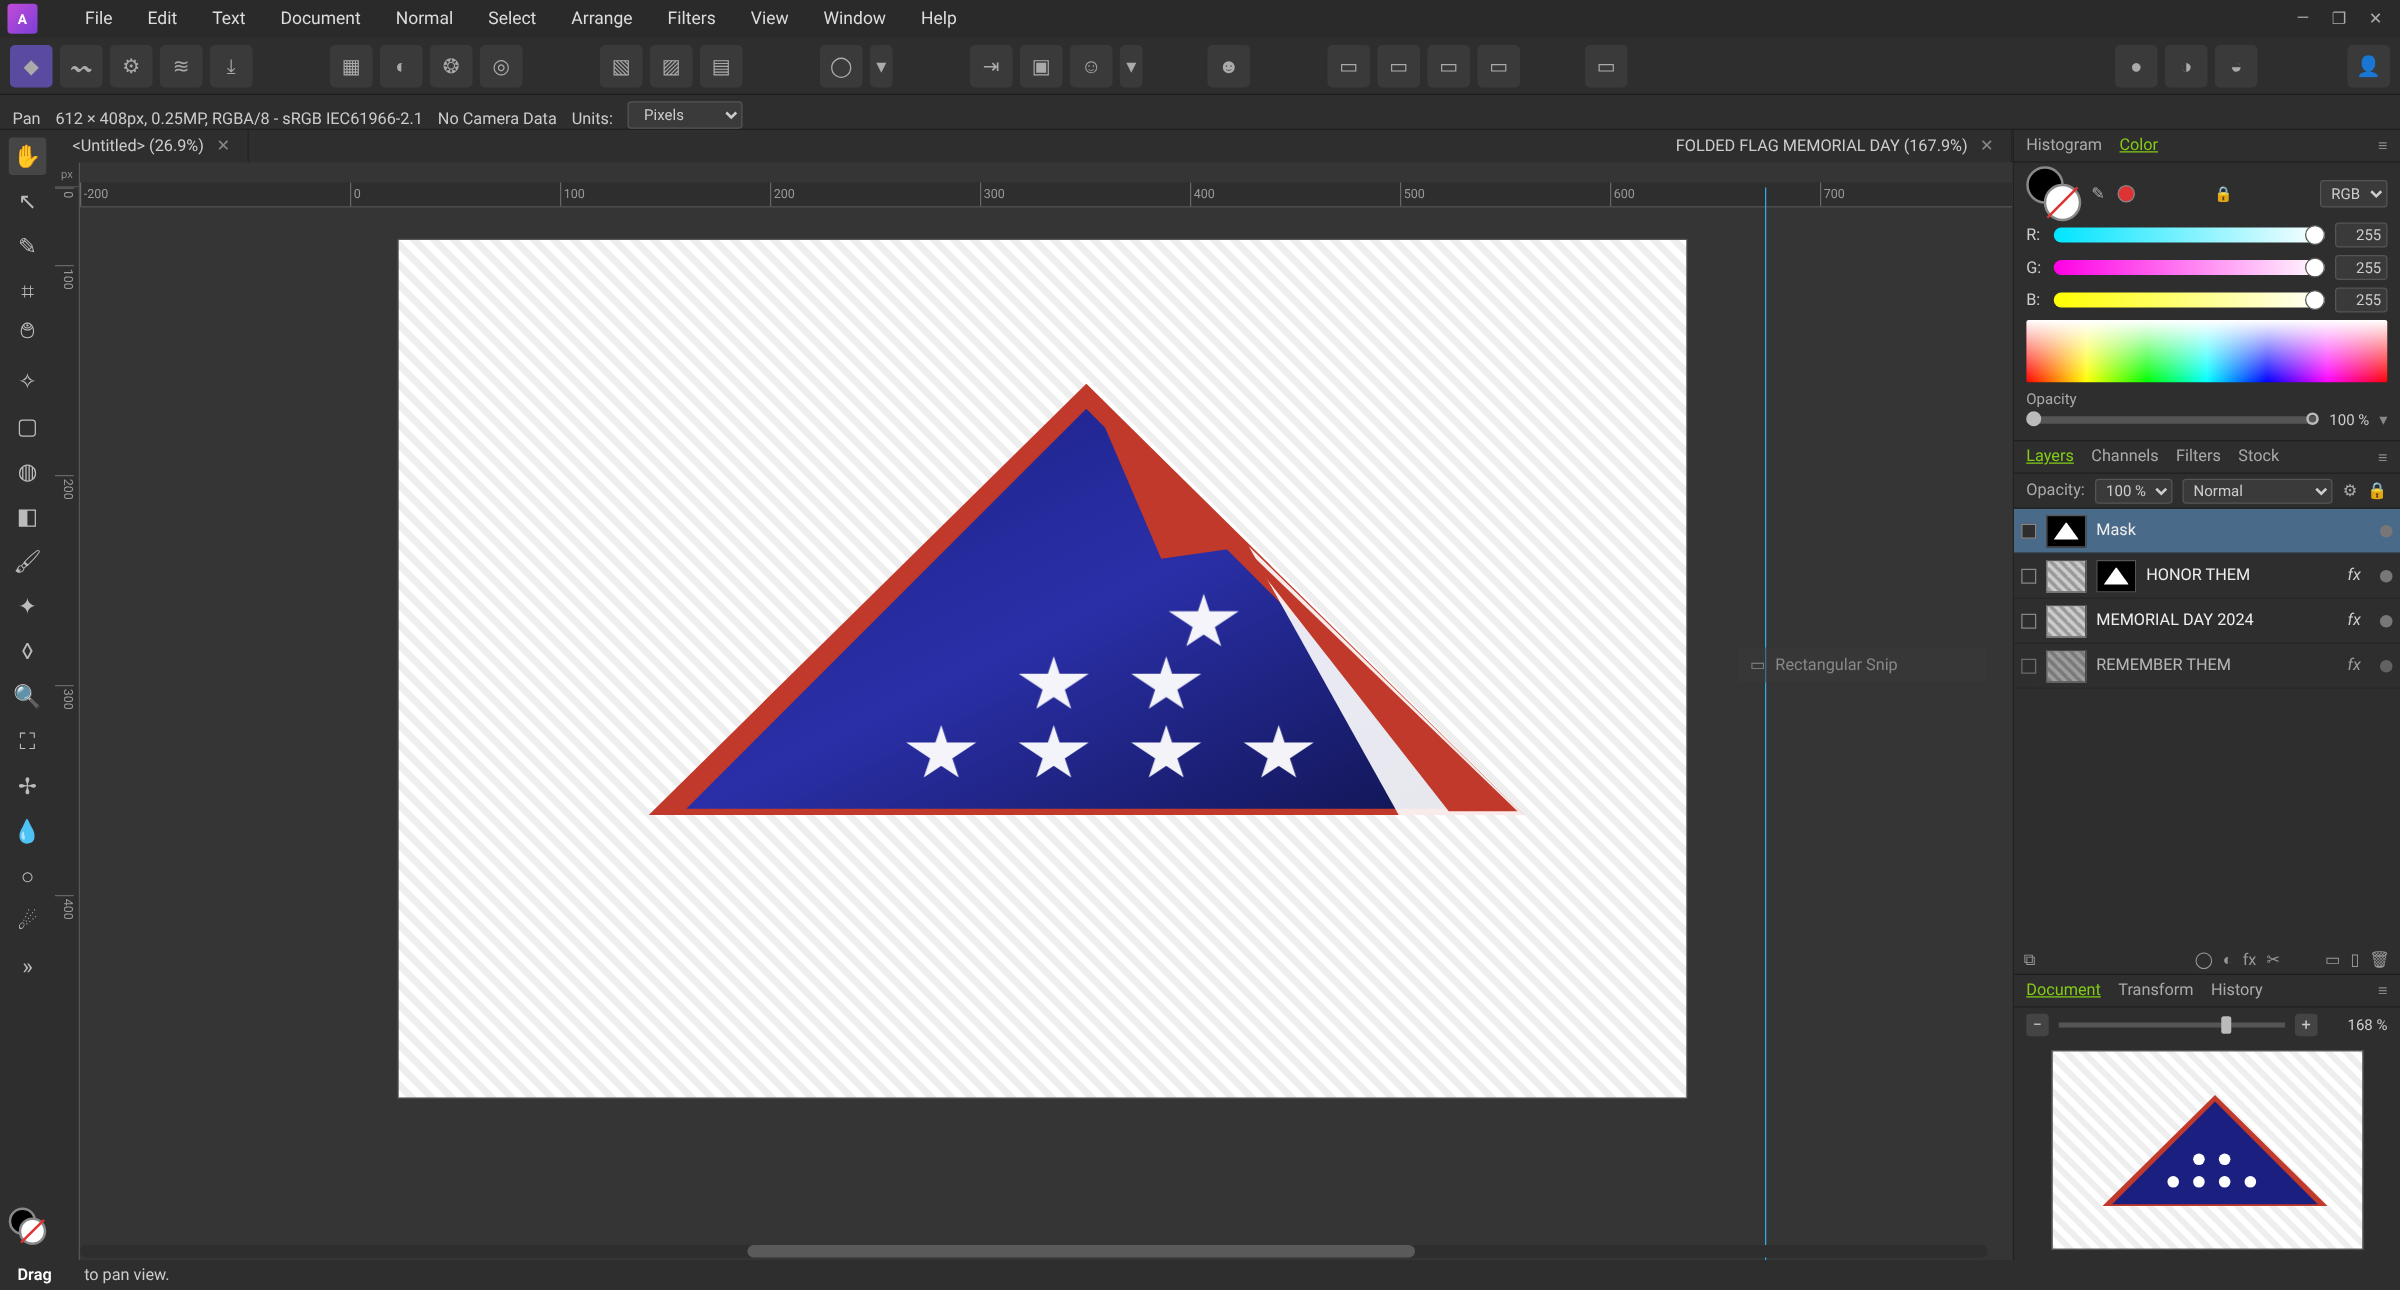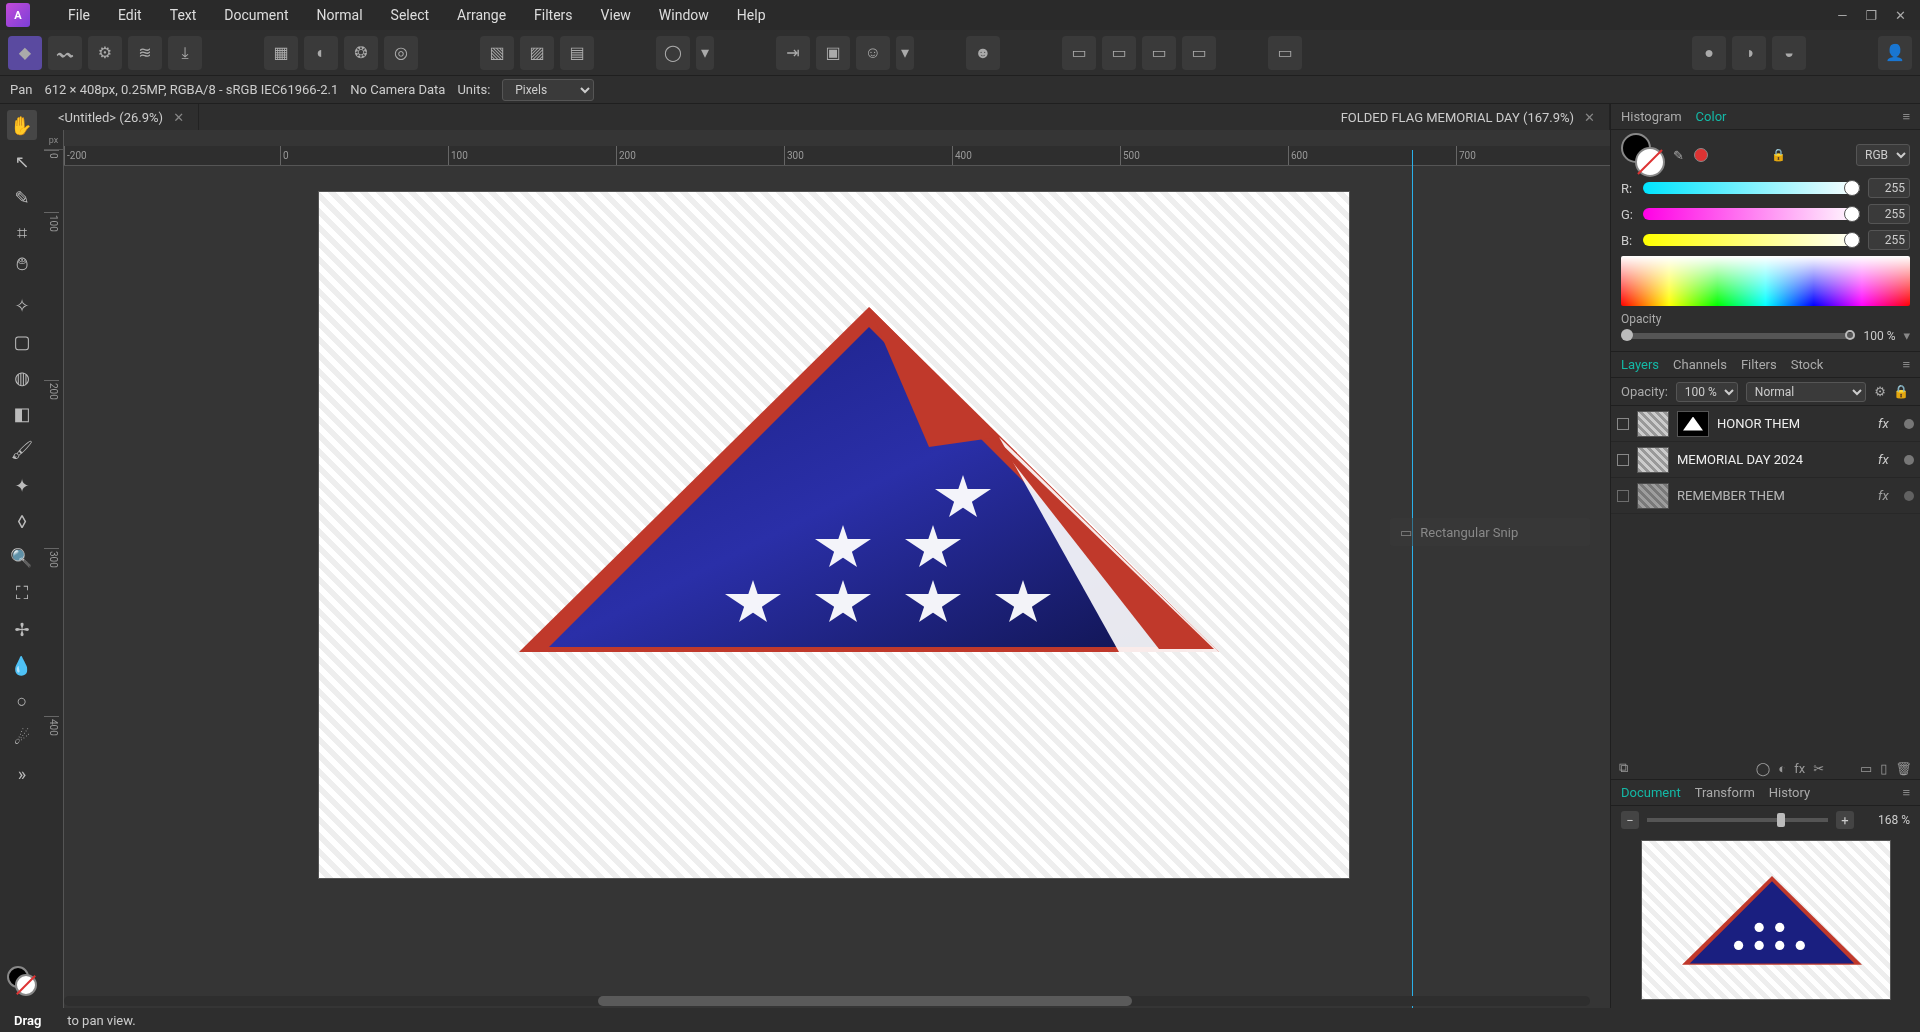--- a/index.html
+++ b/index.html
@@ -12,21 +12,21 @@
 .window-controls { margin-left: auto; display: flex; gap: 18px; padding-right: 14px; color:#aaa;}
 .window-controls span{cursor:pointer}
 
 
 .toolbar { height: 46px; background: #2e2e2e; display: flex; align-items: center; padding: 0 8px; gap: 6px; border-bottom:1px solid #1f1f1f;}
 .tb-btn { width: 34px; height: 34px; background: #3a3a3a; border-radius: 4px; display:flex;align-items:center;justify-content:center;cursor:pointer;color:#aaa;font-size:16px;}
 .tb-btn.active{background:#5a4aa0;}
 .tb-gap { width: 50px; }
 
 
-.contextbar { height: 28px; background: #2e2e2e; display: flex; align-items: center; padding: 0 10px; gap: 12px; color:#ccc; font-size:13px; border-bottom:1px solid #1f1f1f;}
+.contextbar { height: 28px; background: #2e2e2e; display: flex; align-items: flex-end; padding: 0 10px; gap: 12px; color:#ccc; font-size:13px; border-bottom:1px solid #1f1f1f;}
 .contextbar .seg{white-space:nowrap;}
 .ctx-select{background:#3a3a3a;border:1px solid #555;color:#ccc;padding:2px 30px 2px 8px;border-radius:3px;font-size:12px;}
 
 
 .main { display: flex; height: calc(100% - 30px - 46px - 28px - 24px); }
 .tools-col { width: 44px; background: #2e2e2e; display:flex; flex-direction:column; align-items:center; padding-top:6px; gap:6px;}
 .tool { width:30px; height:30px; display:flex;align-items:center;justify-content:center;cursor:pointer;color:#bbb;border-radius:3px;font-size:18px;}
 .tool.active{background:#464646;}
 .tool-swatch{margin-top:auto;margin-bottom:12px;width:30px;height:30px;position:relative;}
 .tool-swatch .c1{width:22px;height:22px;border-radius:50%;background:#000;border:2px solid #888;position:absolute;top:0;left:0;}
@@ -47,21 +47,21 @@
 .guide-v{position:absolute;top:20px;bottom:0;width:1px;background:#2ab0e8;}
 .canvas-area{position:absolute;top:20px;left:20px;right:0;bottom:0;}
 .page{position:absolute;background-image:linear-gradient(45deg,#fff 25%,#eee 25%,#eee 50%,#fff 50%,#fff 75%,#eee 75%);background-size:16px 16px;box-shadow:0 0 0 1px #555;}
 .flag-tri{position:absolute;}
 .hscroll{position:absolute;left:20px;bottom:2px;right:20px;height:10px;background:#2e2e2e;border-radius:5px;}
 .hscroll .thumb{position:absolute;height:100%;background:#5a5a5a;border-radius:5px;}
 
 .right-col{width:310px;min-width:310px;background:#2e2e2e;display:flex;flex-direction:column;border-left:1px solid #1f1f1f;}
 .panel-tabs{height:26px;display:flex;align-items:center;gap:14px;padding:0 10px;color:#aaa;font-size:13px;border-bottom:1px solid #1f1f1f;}
 .panel-tabs span{cursor:pointer;}
-.panel-tabs span.active{color:#14b8a6;}
+.panel-tabs span.active{color:#84cc16;text-decoration:underline;}
 .panel-tabs .panel-menu{margin-left:auto;color:#888;cursor:pointer;}
 .color-panel{padding:8px 10px;border-bottom:1px solid #1f1f1f;}
 .color-head{display:flex;align-items:center;height:34px;}
 .color-circles{width:44px;height:44px;position:relative;}
 .color-circles .cc1{width:30px;height:30px;border-radius:50%;background:#000;border:2px solid #888;position:absolute;top:0;left:0;}
 .color-circles .cc2{width:30px;height:30px;border-radius:50%;background:#fff;border:2px solid #888;position:absolute;bottom:0;right:0;}
 .color-circles .cc2::after{content:"";position:absolute;width:34px;height:2px;background:#d33;top:50%;left:50%;transform:translate(-50%,-50%) rotate(-45deg);}
 .picker-dot{width:14px;height:14px;border-radius:50%;background:#d33;margin-left:10px;border:1px solid #888;}
 .mode-select{margin-left:auto;background:#3a3a3a;border:1px solid #555;color:#ccc;padding:2px 4px;border-radius:3px;font-size:12px;}
 .lock-ic{color:#aaa;margin-right:6px;font-size:12px;}
@@ -351,20 +351,26 @@
     </div>
     <div class="layers-panel">
       <div class="layers-head">
         <span class="lbl">Opacity:</span>
         <select><option>100 %</option></select>
         <select style="flex:1"><option>Normal</option></select>
         <span class="gear">⚙</span>
         <span class="lockic">🔒</span>
       </div>
       <div class="layer-list">
+        <div class="layer-row selected">
+          <div class="layer-chk"></div>
+          <div class="layer-thumb mask"></div>
+          <div class="layer-name">Mask</div>
+          <div class="layer-vis"></div>
+        </div>
         <div class="layer-row">
           <div class="layer-chk"></div>
           <div class="layer-thumb checker"></div>
           <div class="layer-thumb mask"></div>
           <div class="layer-name">HONOR THEM</div>
           <div class="layer-fx">fx</div>
           <div class="layer-vis"></div>
         </div>
         <div class="layer-row">
           <div class="layer-chk"></div>

